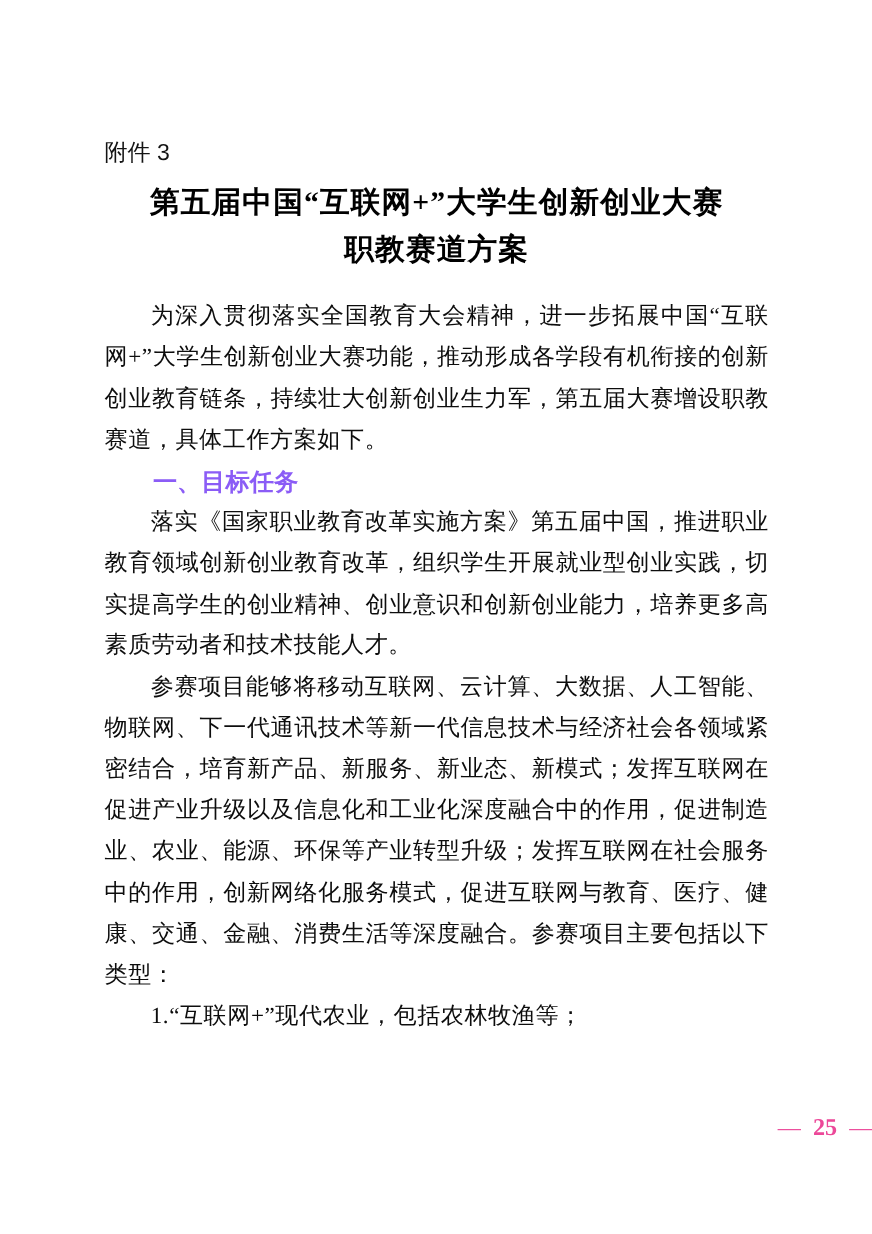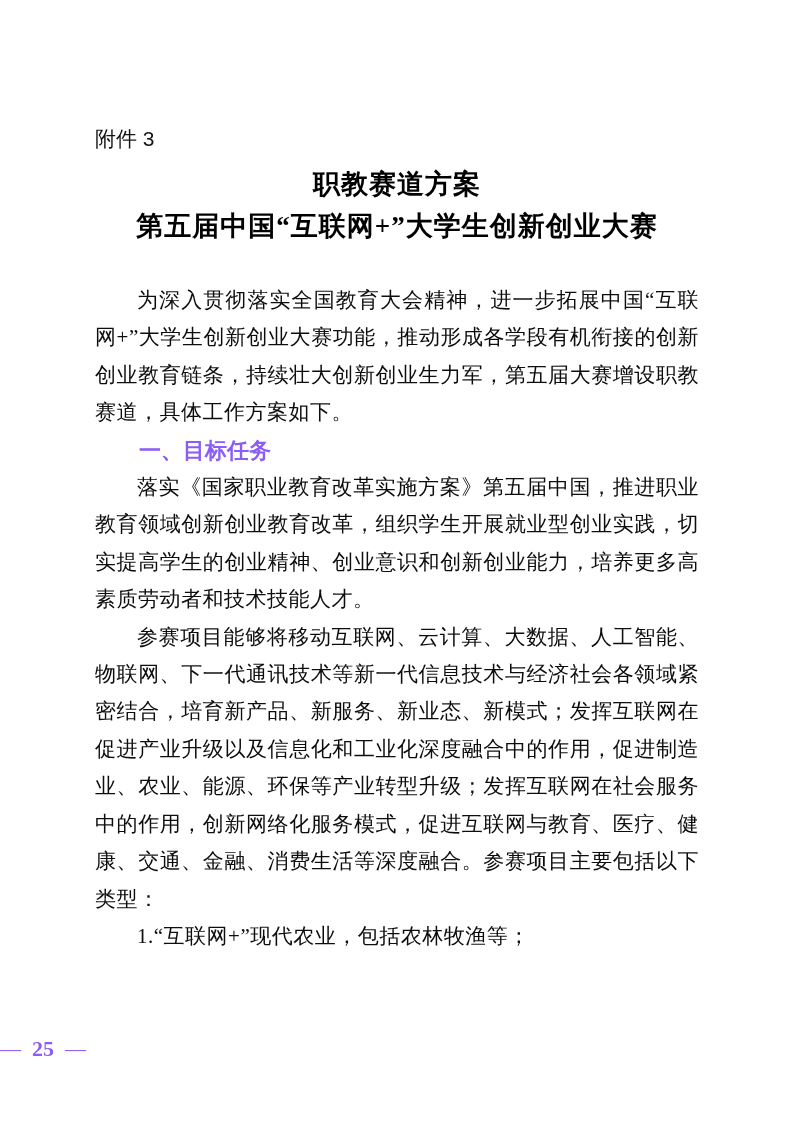--- a/index.html
+++ b/index.html
@@ -34,21 +34,21 @@
     text-align: center;
     font-family: "Liberation Serif", "DejaVu Serif", serif;
     font-weight: 700;
     font-size: 27px;
     line-height: 42px;
     color: #000000;
     letter-spacing: 1px;
   }
   .title-line { display: block; }
   .body-text {
-    margin-top: 35px;
+    margin-top: 22px;
     font-family: "Liberation Serif", "DejaVu Serif", serif;
     font-size: 21px;
     line-height: 37.4px;
     color: #0d0d0d;
   }
   .body-text p {
     margin: 0;
     text-indent: 2em;
     text-align: justify;
     letter-spacing: 0.5px;
@@ -59,48 +59,48 @@
     font-weight: 700;
     font-size: 22px;
     line-height: 37.4px;
     text-indent: 2em;
     color: #8b5cf6;
   }
   .footer {
     position: absolute;
     left: 0;
     right: 0;
-    top: 1036px;
-    text-align: left;
+    top: 1012px;
+    text-align: right;
     font-family: "Liberation Serif", "DejaVu Serif", serif;
     font-size: 21px;
     line-height: 26px;
-    color: #8b5cf6;
+    color: #ec4899;
   }
   .footer .dash {
     font-weight: 400;
     letter-spacing: 0;
   }
   .footer .page-num {
     font-weight: 700;
     font-size: 22px;
     padding: 0 11px;
   }
 </style>
 </head>
 <body>
 
 <div class="page">
   <div class="content">
 
     <div class="attachment-label">附件 3</div>
 
     <h1 class="doc-title">
+      <span class="title-line">第五届中国“互联网+”大学生创新创业大赛</span>
       <span class="title-line">职教赛道方案</span>
-      <span class="title-line">第五届中国“互联网+”大学生创新创业大赛</span>
     </h1>
 
     <div class="body-text">
       <p>为深入贯彻落实全国教育大会精神，进一步拓展中国“互联网+”大学生创新创业大赛功能，推动形成各学段有机衔接的创新创业教育链条，持续壮大创新创业生力军，第五届大赛增设职教赛道，具体工作方案如下。</p>
 
       <h2>一、目标任务</h2>
 
       <p>落实《国家职业教育改革实施方案》第五届中国，推进职业教育领域创新创业教育改革，组织学生开展就业型创业实践，切实提高学生的创业精神、创业意识和创新创业能力，培养更多高素质劳动者和技术技能人才。</p>
 
 

